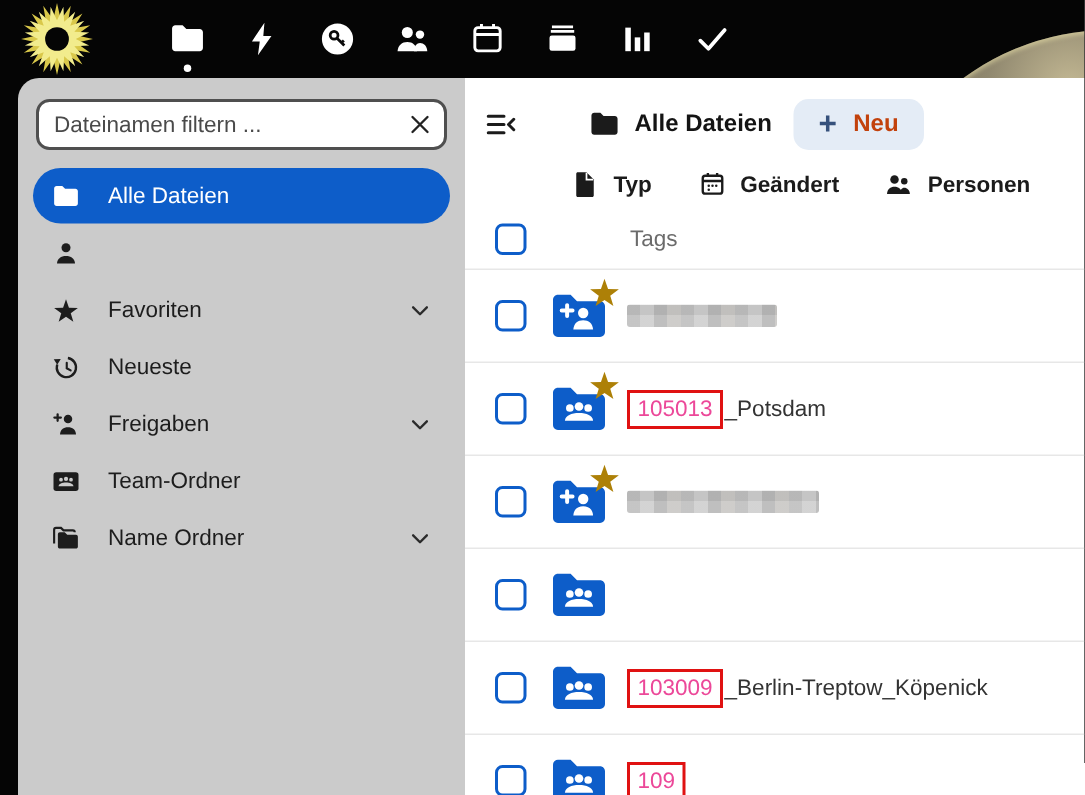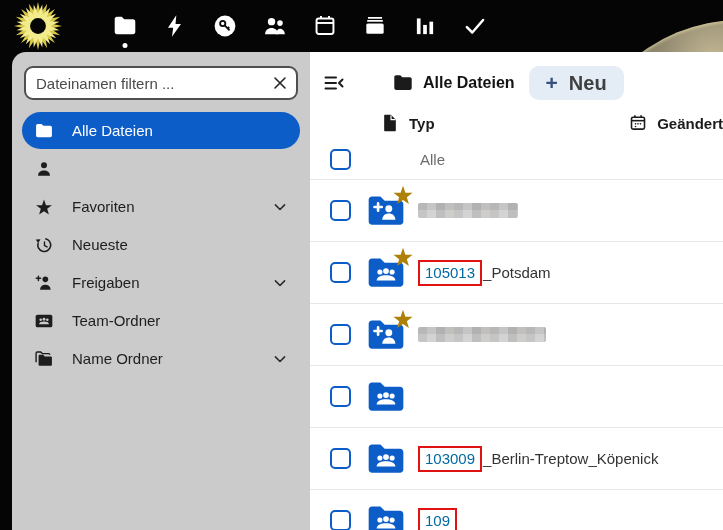--- a/index.html
+++ b/index.html
@@ -47,44 +47,44 @@
   .content-header{display:flex;align-items:center;height:42px;padding-left:10px;margin-top:10px;}
   .collapse-btn{width:30px;height:30px;border:none;background:none;padding:2px;color:#1b1b1b;cursor:pointer;}
   .collapse-btn svg{width:24px;height:24px;display:block;}
   .breadcrumb{display:flex;align-items:center;gap:9px;margin-left:42px;cursor:pointer;}
   .bc-icon{width:22px;height:22px;color:#1b1b1b;}
   .bc-icon svg{width:22px;height:22px;display:block;}
   .bc-label{font-size:16px;font-weight:bold;color:#141414;}
   .new-btn{display:flex;align-items:center;gap:11px;margin-left:14px;height:34px;padding:0 17px;
     border:none;border-radius:10px;background:#e4ecf6;cursor:pointer;}
   .new-plus{font-size:21px;font-weight:bold;color:#36517c;line-height:1;margin-top:-2px;}
-  .new-label{font-size:20px;font-weight:bold;color:#404040;
+  .new-label{font-size:16px;font-weight:bold;color:#c2410c;
     font-family:"Liberation Sans","DejaVu Sans",sans-serif;}
 
-  .chips{display:flex;align-items:center;gap:30px;height:34px;margin:2px 0 0 70px;justify-content:space-between;}
+  .chips{display:flex;align-items:center;gap:30px;height:34px;margin:2px 0 0 70px;}
   .chip{display:flex;align-items:center;gap:9px;border:none;background:none;padding:0;cursor:pointer;}
   .chip-icon{width:20px;height:20px;color:#1b1b1b;}
   .chip-icon svg{width:20px;height:20px;display:block;}
   .chip-label{font-size:15px;font-weight:bold;color:#1b1b1b;
     font-family:"Liberation Sans","DejaVu Sans",sans-serif;}
 
   
   .t-header,.file-row{display:grid;grid-template-columns:20px 22px 14px 40px 12px 1fr;
     align-items:center;border-bottom:1px solid #e7e7e7;}
   .t-header{height:40px;}
   .name-h{grid-column:6;font-size:15px;color:#6b6b6b;padding-left:2px;cursor:pointer;}
   .file-row{height:62px;cursor:pointer;}
   .checkbox{grid-column:2;width:21px;height:21px;border:2px solid #0d5dc9;border-radius:5px;
     background:#fff;cursor:pointer;}
   .row-iconwrap{grid-column:4;position:relative;width:40px;height:33px;}
   .row-iconwrap .foldersvg{width:40px;height:33px;display:block;color:#0d5dc9;}
   .star-badge{position:absolute;top:-10px;right:-8px;width:22px;height:22px;color:#ad8007;}
   .star-badge svg{width:22px;height:22px;display:block;}
   .row-name{grid-column:6;display:flex;align-items:center;font-size:15px;color:#333;min-width:0;}
-  .prefix-box{display:inline-block;border:2px solid #e01212;padding:2px 5px 3px 5px;color:#0369a1;}
+  .prefix-box{display:inline-block;border:2px solid #e01212;padding:2px 5px 3px 5px;color:#ec4899;}
   .suffix{margin-left:1px;white-space:nowrap;}
   .redacted{height:15px;border-radius:2px;
     background:
       repeating-linear-gradient(90deg, rgba(0,0,0,.08) 0 9px, rgba(0,0,0,.01) 9px 18px, rgba(0,0,0,.11) 18px 27px, rgba(120,100,70,.08) 27px 36px),
       repeating-linear-gradient(0deg, #d6d6d6 0 8px, #c7c7c7 8px 15px);}
 </style>
 </head>
 <body>
 
 <div class="screen">
@@ -288,26 +288,37 @@
                 <path d="M4.2 9.2 H19.8" stroke="currentColor" stroke-width="1.9"></path>
                 <path d="M8.3 2.8 V5.6 M15.7 2.8 V5.6" stroke="currentColor" stroke-width="1.9"></path>
                 <circle cx="9" cy="13" r="1" fill="currentColor"></circle>
                 <circle cx="12" cy="13" r="1" fill="currentColor"></circle>
                 <circle cx="15" cy="13" r="1" fill="currentColor"></circle>
                 <circle cx="9" cy="16.2" r="1" fill="currentColor"></circle>
               </svg>
             </span>
             <span class="chip-label">Geändert</span>
           </button>
+          <button class="chip">
+            <span class="chip-icon">
+              <svg viewBox="0 0 24 24">
+                <circle cx="16.6" cy="9.3" r="2.6" fill="currentColor"></circle>
+                <path fill="currentColor" d="M12.9 19.5 C13.1 16.3 14.7 14.5 16.6 14.5 C18.9 14.5 20.9 16.3 21.1 19.5 Z"></path>
+                <circle cx="8.8" cy="8" r="3.4" fill="currentColor"></circle>
+                <path fill="currentColor" d="M2.8 19.5 C3 15.8 5.6 13.8 8.8 13.8 C12 13.8 14.6 15.8 14.8 19.5 Z"></path>
+              </svg>
+            </span>
+            <span class="chip-label">Personen</span>
+          </button>
         </div>
 
       <div class="table">
         <div class="t-header">
           <span class="checkbox"></span>
-          <span class="name-h">Alle</span>
+          <span class="name-h">Tags</span>
         </div>
         <div id="rows">
             <div class="file-row">
               <span class="checkbox"></span>
               <span class="row-iconwrap">
                 <svg viewBox="0 0 24 20" class="foldersvg">
                   <path fill="currentColor" d="M1.5 3.5 C1.5 2.4 2.4 1.5 3.5 1.5 H8.6 L11.2 4.1 H20.5 C21.6 4.1 22.5 5 22.5 6.1 V16.6 C22.5 17.7 21.6 18.6 20.5 18.6 H3.5 C2.4 18.6 1.5 17.7 1.5 16.6 Z"></path>
                   <path d="M7.2 5.7 V10.1 M5 7.9 H9.4" stroke="#fff" stroke-width="1.6" stroke-linecap="round"></path>
                   <circle cx="13.7" cy="8.9" r="2.1" fill="#fff"></circle>
                   <path fill="#fff" d="M9.7 15.6 C9.9 13 11.5 11.8 13.7 11.8 C15.9 11.8 17.5 13 17.7 15.6 Z"></path>

